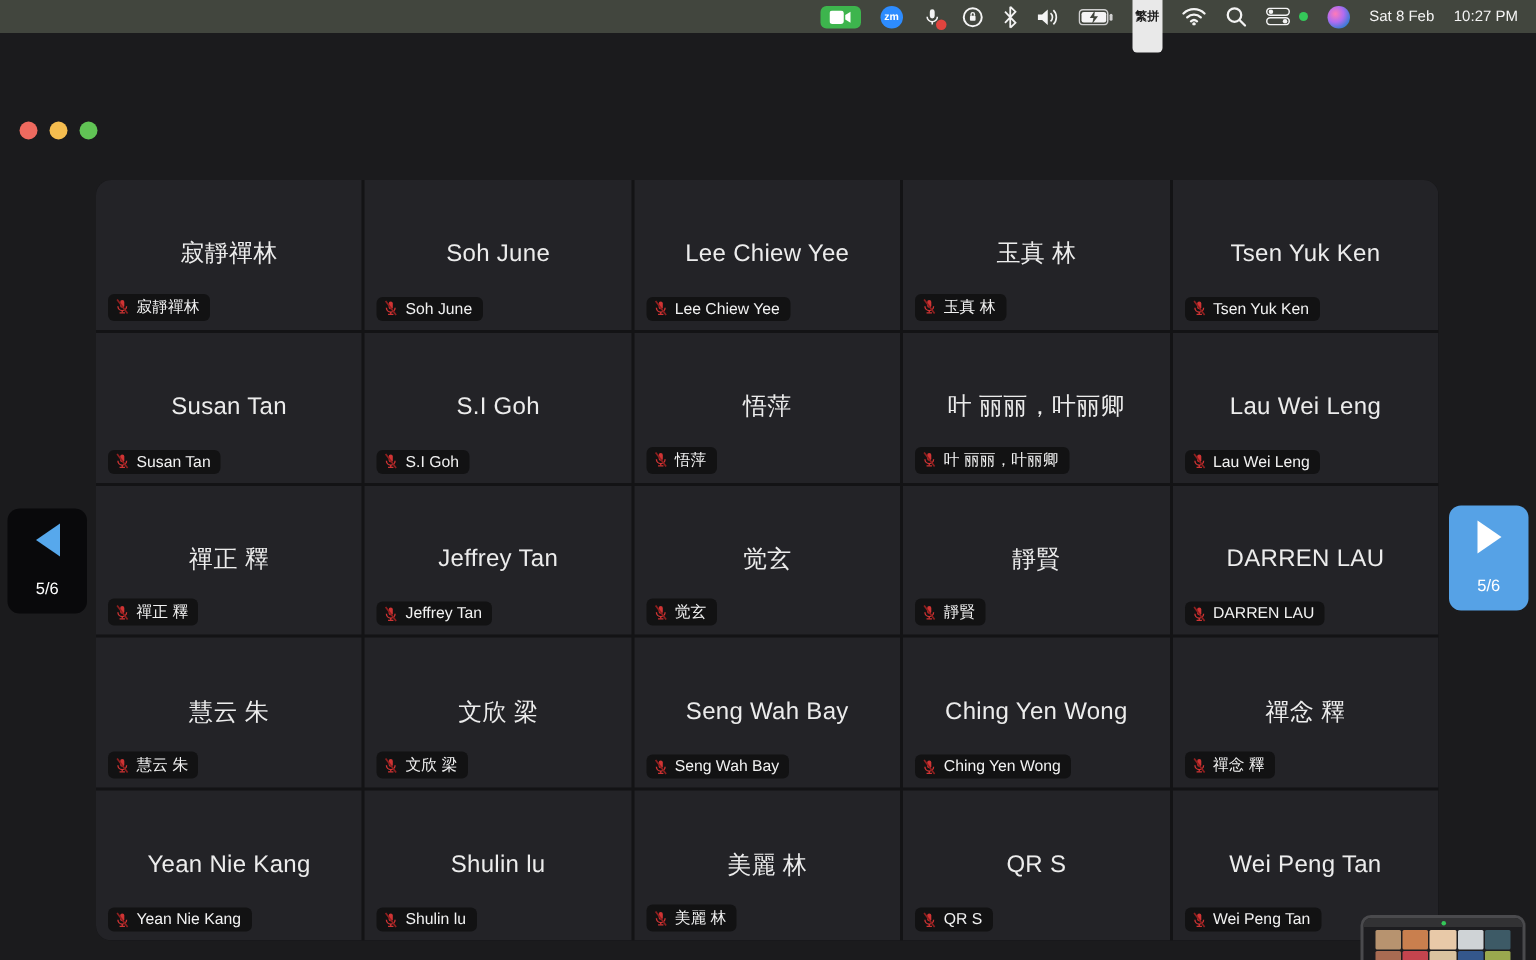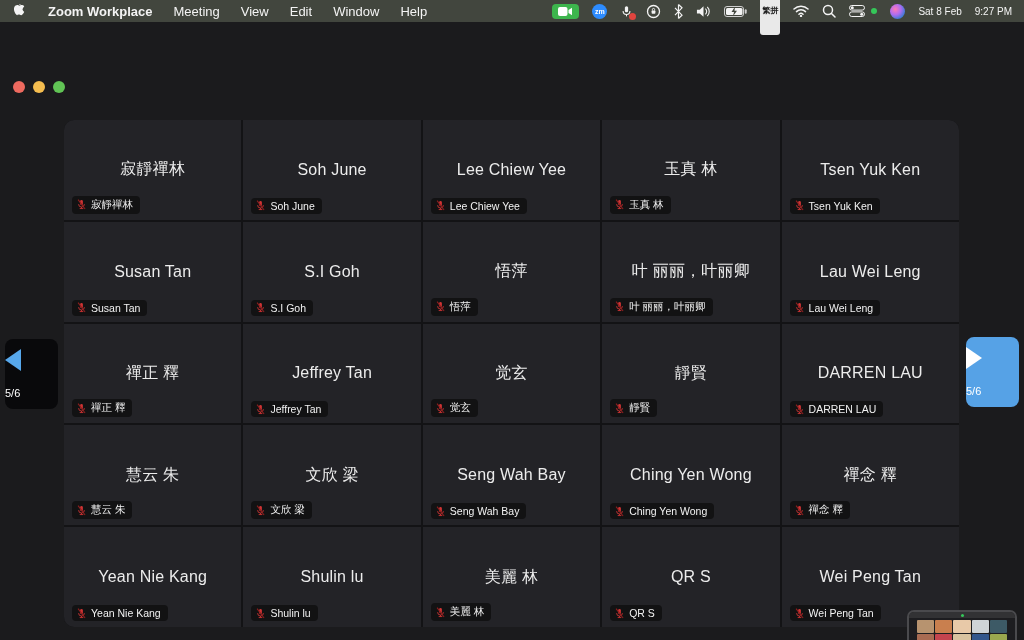--- a/index.html
+++ b/index.html
@@ -55,21 +55,21 @@
                text-align:center; padding:0 6px; }
   .name-tag {
     position:absolute; left:8px; bottom:6px; display:flex; align-items:center; gap:4px;
     background:rgba(8,8,8,.62); border-radius:4px; padding:2px 7px 2px 4px;
     font-size:10.5px; color:#f2f2f2; white-space:nowrap;
   }
   .mic { width:11px; height:11px; flex:0 0 auto; }
 
   
   .nav { position:absolute; width:53px; height:70px; border-radius:8px;
-         display:flex; flex-direction:column; justify-content:center;
+         display:flex; flex-direction:column; align-items:center; justify-content:center;
          gap:16px; cursor:pointer; }
   .nav-left  { left:5px;  top:269px; background:#09090b; }
   .nav-right { left:966px; top:267px; background:#56a2e6; }
   .tri { width:0; height:0; border-top:11px solid transparent; border-bottom:11px solid transparent; }
   .tri-left  { border-right:16px solid #57a8ec; }
   .tri-right { border-left:16px solid #ffffff; }
   .nav-label { font-size:11px; color:#fff; }
 
   
   .pip { position:absolute; left:907px; top:540px; width:110px; height:70px;
@@ -95,34 +95,20 @@
       <rect x="6" y="1.5" width="4" height="7.5" rx="2" fill="#d03434"></rect>
       <path d="M3.8 7.5 a4.2 4.2 0 0 0 8.4 0" fill="none" stroke="#d03434" stroke-width="1.3"></path>
       <line x1="8" y1="11.7" x2="8" y2="13.6" stroke="#d03434" stroke-width="1.3"></line>
       <line x1="5.4" y1="13.9" x2="10.6" y2="13.9" stroke="#d03434" stroke-width="1.3"></line>
       <line x1="3" y1="1" x2="13.2" y2="14.6" stroke="#8f1f1f" stroke-width="1.6"></line>
     </symbol>
   </defs>
 </svg>
 
 <div class="menubar">
-  <div class="left">
-    <span class="mb-item mb-icon">
-      <svg width="13" height="15" viewBox="0 0 13 15" fill="#f4f4f4">
-        <path d="M10.8 7.9c0-2 1.6-2.9 1.7-3-.9-1.4-2.4-1.6-2.9-1.6-1.2-.1-2.4.7-3 .7-.6 0-1.6-.7-2.6-.7C2.6 3.4 1.3 4.2.6 5.5c-1.4 2.5-.4 6.1 1 8.1.7 1 1.5 2.1 2.6 2-1-.1 1.4-.7 2-.7.6 0 1.2.7 2.6.7 1.1 0 1.8-1 2.5-2 .8-1.1 1.1-2.2 1.1-2.3-.1 0-2.1-.8-2.1-3.4z" transform="scale(0.82) translate(0,-2)"></path>
-        <path d="M8.7 1.9C9.2 1.2 9.6.3 9.5-.6 8.7-.5 7.8 0 7.3.6c-.5.6-.9 1.5-.8 2.4.8.1 1.7-.4 2.2-1.1z" transform="scale(0.82) translate(0,-2)"></path>
-      </svg>
-    </span>
-    <span class="mb-item app-name">Zoom Workplace</span>
-    <span class="mb-item">Meeting</span>
-    <span class="mb-item">View</span>
-    <span class="mb-item">Edit</span>
-    <span class="mb-item">Window</span>
-    <span class="mb-item">Help</span>
-  </div>
   <div class="spacer"></div>
   <div class="right">
     <span class="mb-icon cam-pill">
       <svg width="15" height="9" viewBox="0 0 15 9">
           <rect x="0" y="0" width="9.5" height="9" rx="2" fill="#fff"></rect>
           <path d="M10.5 3 L14 0.8 V8.2 L10.5 6 Z" fill="#fff"></path>
         </svg>
     </span>
     <span class="mb-icon zm-circle">zm</span>
     <span class="mb-icon" style="position:relative">
@@ -176,21 +162,21 @@
       <svg width="16" height="12" viewBox="0 0 16 12">
           <rect x="0.5" y="0.5" width="15" height="4.6" rx="2.3" fill="none" stroke="#f4f4f4" stroke-width="1"></rect>
           <circle cx="3.3" cy="2.8" r="1.5" fill="#f4f4f4"></circle>
           <rect x="0.5" y="6.9" width="15" height="4.6" rx="2.3" fill="none" stroke="#f4f4f4" stroke-width="1"></rect>
           <circle cx="12.7" cy="9.2" r="1.5" fill="#f4f4f4"></circle>
         </svg>
     </span>
     <span class="green-dot"></span>
     <span class="mb-icon siri-circle"></span>
     <span class="clock-text mb-item">Sat 8 Feb</span>
-    <span class="clock-text mb-item">9:27 PM</span>
+    <span class="clock-text mb-item">10:27 PM</span>
   </div>
 </div>
 
 <div class="zoom-window">
 
   <div class="traffic">
     <span class="tl-close"></span>
     <span class="tl-min"></span>
     <span class="tl-zoom"></span>
   </div>

